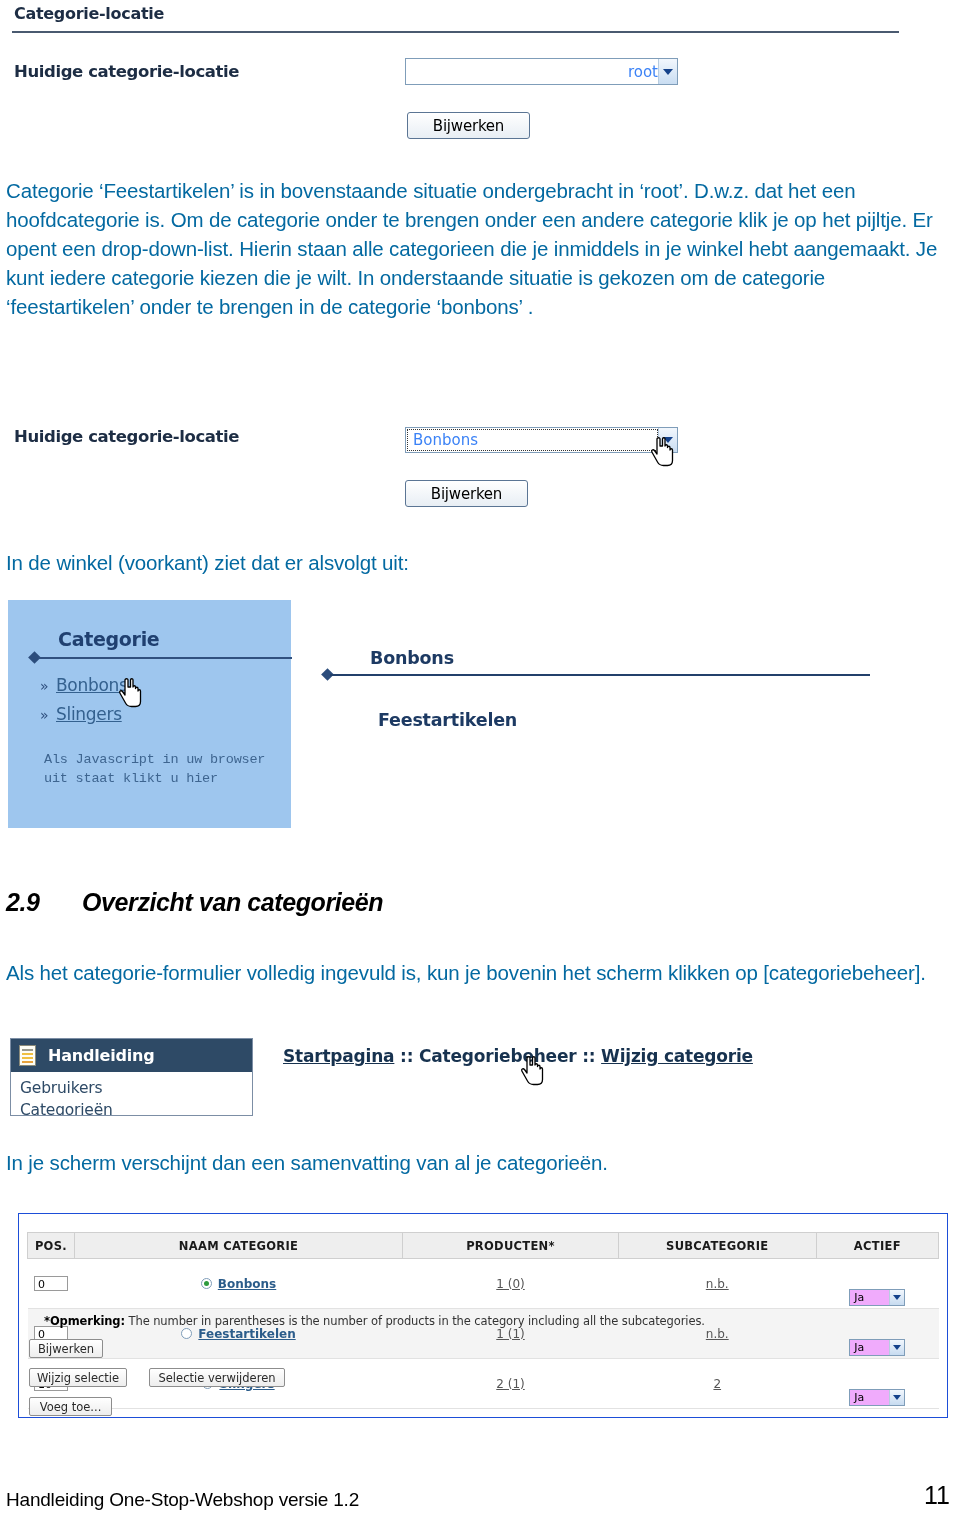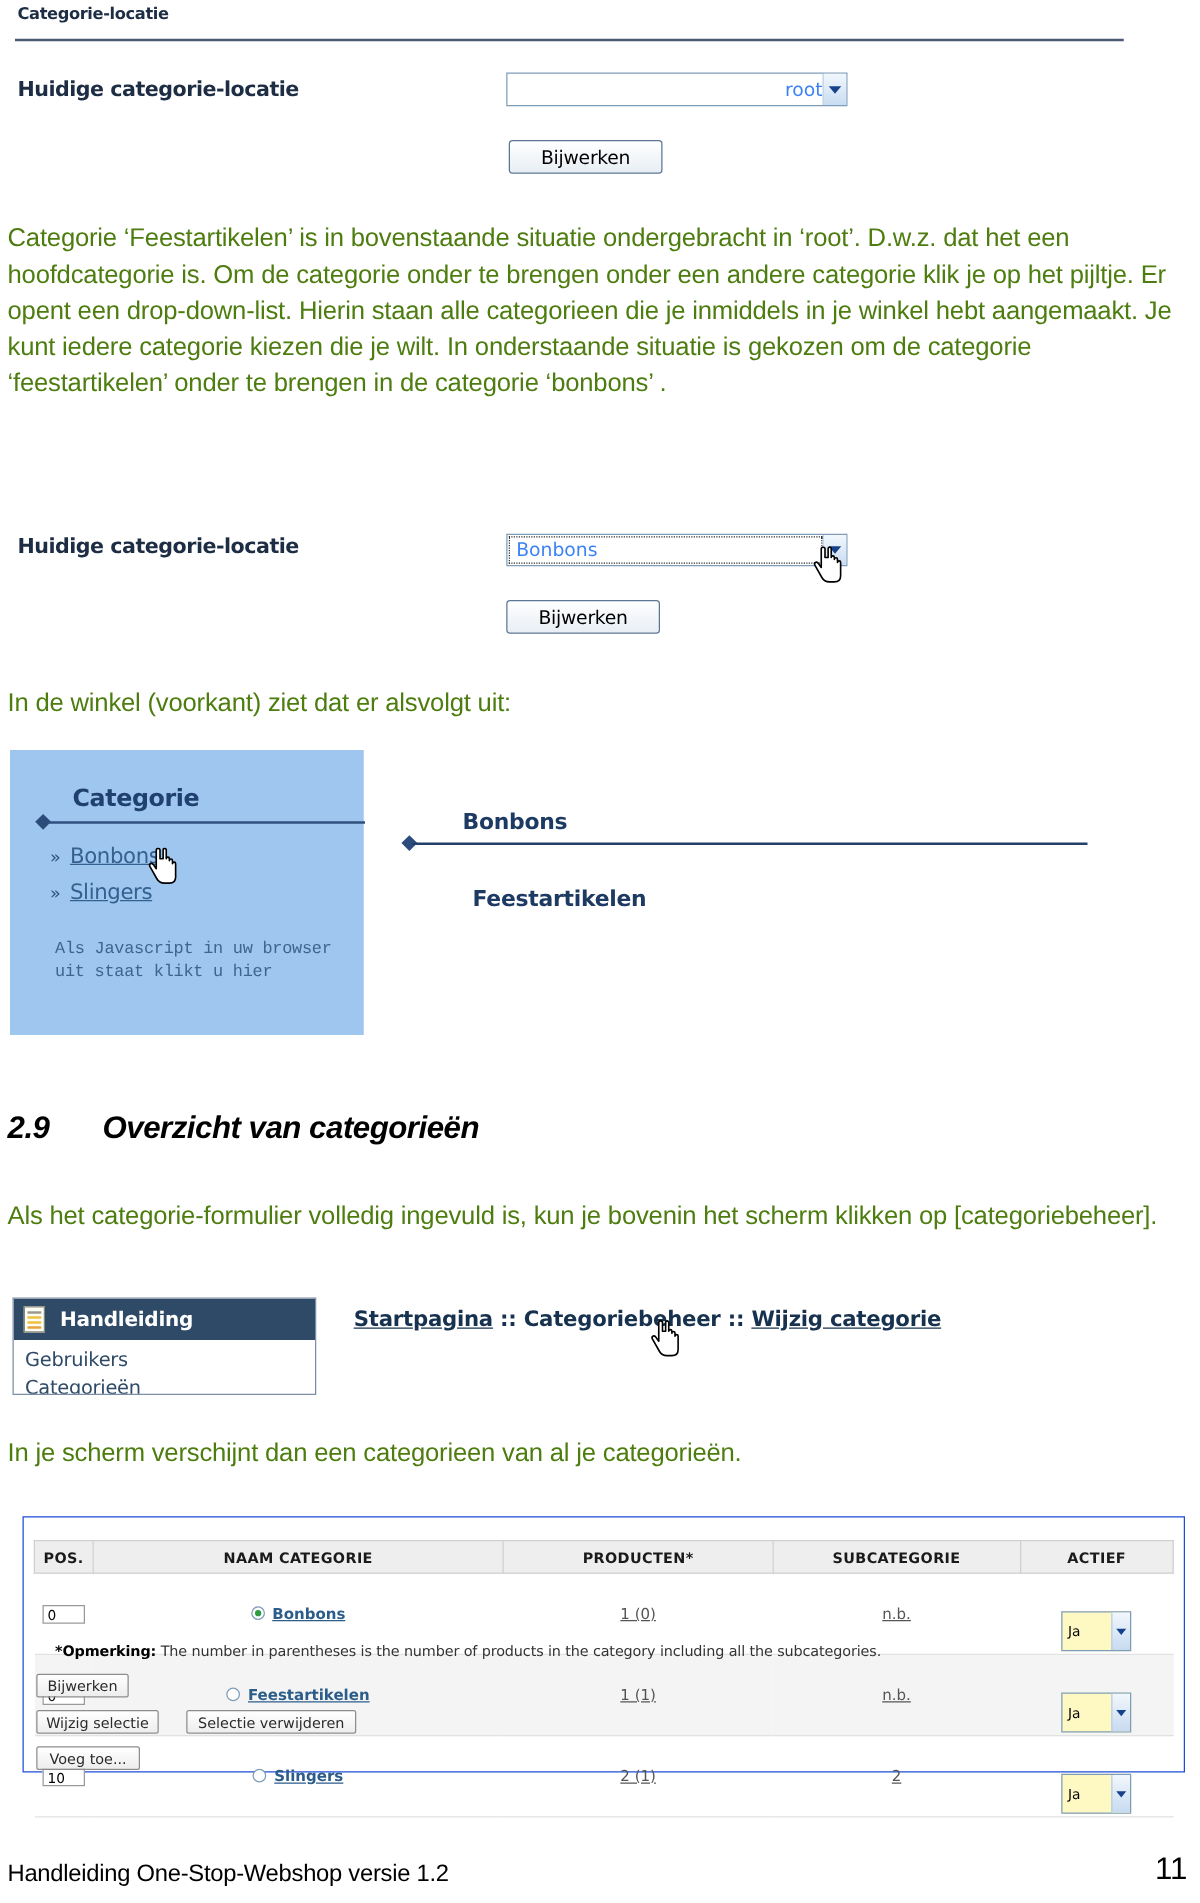--- a/index.html
+++ b/index.html
@@ -19,38 +19,38 @@
     position: relative;
     width: 960px;
     height: 1522px;
   }
 
   
   .body-text {
     font-family: "Liberation Sans", sans-serif;
     font-size: 20.5px;
     line-height: 29px;
-    color: #4d7c0f;
+    color: #0369a1;
     letter-spacing: -0.15px;
   }
 
   
   .shot1 {
     position: absolute;
     left: 0;
     top: 0;
     width: 900px;
     height: 160px;
   }
   .shot1-title {
     position: absolute;
     left: 14px;
     top: 4px;
     font-family: "DejaVu Sans", sans-serif;
-    font-size: 13px;
+    font-size: 16px;
     font-weight: 600;
     color: #1d2d44;
     letter-spacing: -0.3px;
   }
   .shot1-rule {
     position: absolute;
     left: 12px;
     top: 31px;
     width: 887px;
     height: 0;
@@ -414,23 +414,23 @@
   }
   a.plain {
     color: #555;
     text-decoration: underline;
     font-size: 12px;
   }
   .minisel {
     display: inline-flex;
     align-items: center;
     width: 56px;
-    height: 32px;
+    height: 17px;
     border: 1px solid #7f9db9;
-    background: #fef9c3;
+    background: #f0abfc;
     box-sizing: border-box;
     font-size: 11px;
     color: #000;
     margin-top: 28px;
   }
   .minisel .v { flex: 1 1 auto; text-align: left; padding-left: 4px; }
   .minisel .a {
     width: 15px; height: 100%;
     background: linear-gradient(#f2f7fd, #c7dbf0);
     border-left: 1px solid #b8cde0;
@@ -571,21 +571,21 @@
     <div class="crumb">
       <u>Startpagina</u><span> :: </span><span>Categoriebeheer</span><span> :: </span><u>Wijzig categorie</u>
     </div>
     <div class="hand" style="left:520px; top:18px;">
       <svg width="26" height="32" viewBox="0 0 26 32">
         <path d="M7 2 L7 17 L4.5 13.5 C3 11.8 0.8 13.3 2 15.3 L7.5 25 C8.6 27 10.6 28.5 13.5 28.5 L17.5 28.5 C20.8 28.5 22.5 26.5 22.5 23.5 L22.5 13 C22.5 11.3 20 11.3 20 13 L20 10.5 C20 8.8 17.5 8.8 17.5 10.5 L17.5 9 C17.5 7.3 15 7.3 15 9 L15 2 C15 0.3 12.5 0.3 12.5 2 L12.5 9 L10 9 L10 2 C10 0.3 7 0.3 7 2 Z" fill="#ffffff" stroke="#000000" stroke-width="1.3" stroke-linejoin="round"></path>
       </svg>
     </div>
   </div>
 
-  <div class="para4 body-text">In je scherm verschijnt dan een categorieen van al je categorieën.</div>
+  <div class="para4 body-text">In je scherm verschijnt dan een samenvatting van al je categorieën.</div>
 
   <div class="shot4">
     <table class="cats">
       <thead>
         <tr>
           <th class="h-pos">POS.</th>
           <th class="h-name">NAAM CATEGORIE</th>
           <th class="h-prod">PRODUCTEN*</th>
           <th class="h-sub">SUBCATEGORIE</th>
           <th class="h-act">ACTIEF</th>

